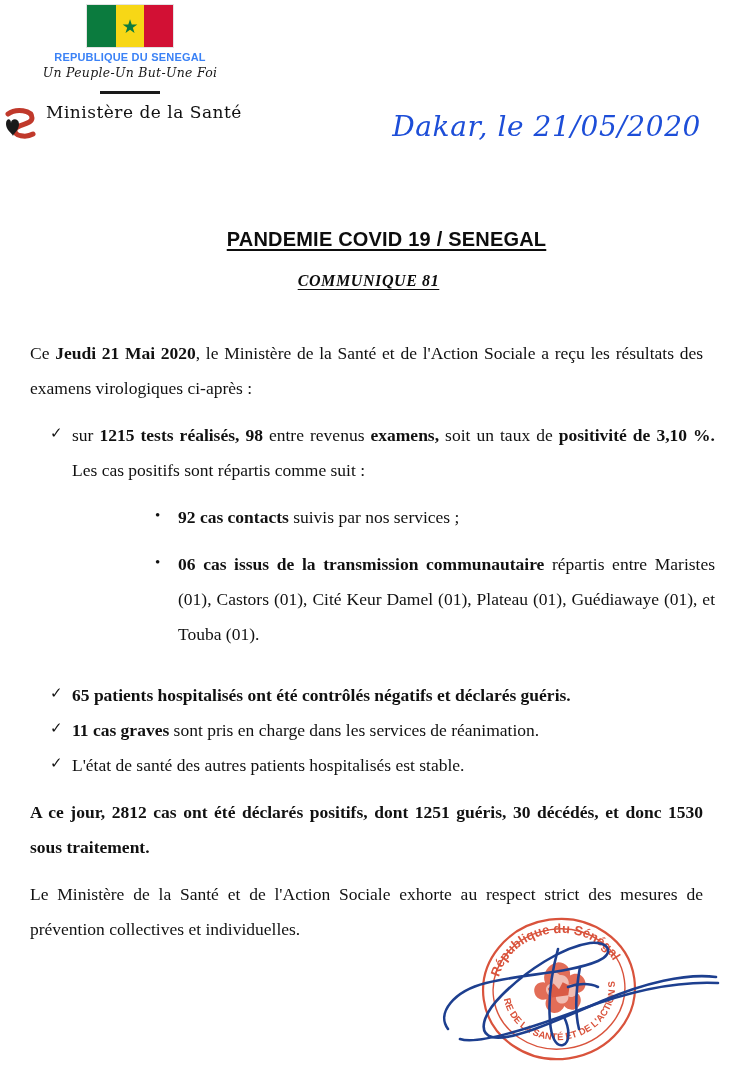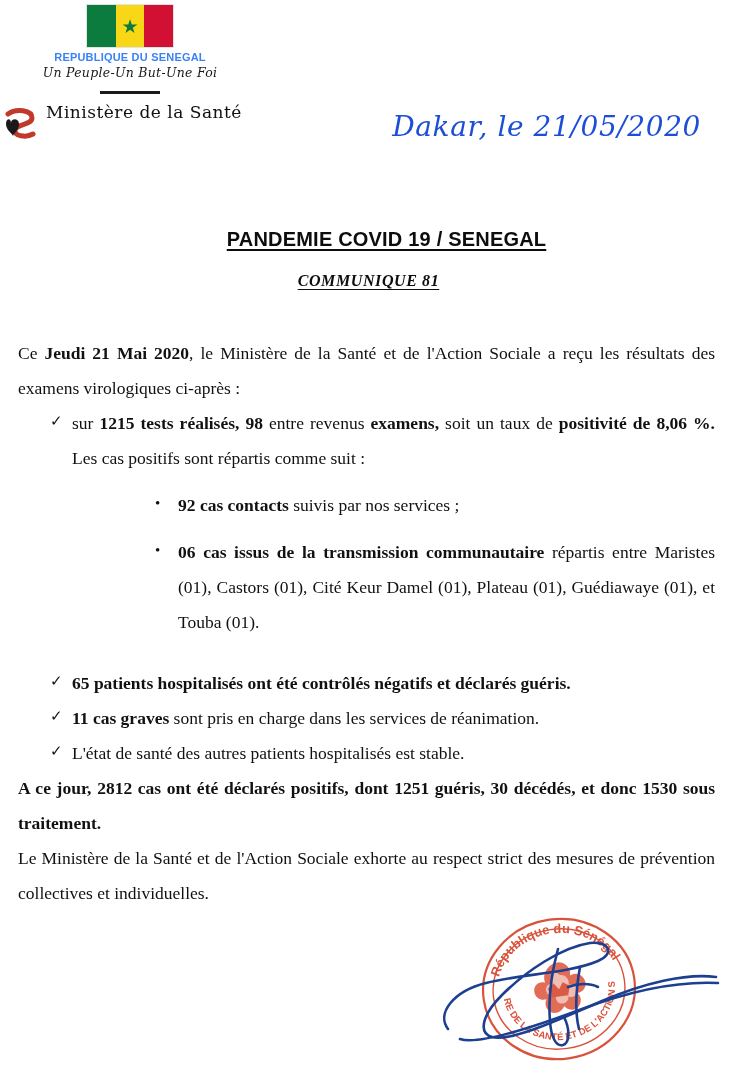--- a/index.html
+++ b/index.html
@@ -145,21 +145,21 @@
 
   
   .body-wrap {
     margin-top: 46px;
     padding: 0 22px 0 18px;
     font-size: 17.5px;
     line-height: 2.0;
     text-align: justify;
     color: #111111;
   }
-  .para { margin: 0; }
+  .para { margin: 12px; }
   b, .b { font-weight: bold; }
 
   .check-list {
     margin: 0;
     padding: 0;
     list-style: none;
   }
   .check-item {
     position: relative;
     padding-left: 54px;
@@ -252,21 +252,21 @@
 
 <div class="title-main">PANDEMIE COVID 19 / SENEGAL</div>
 <div class="title-sub">COMMUNIQUE 81</div>
 
 <div class="body-wrap">
 
   <p class="para"><span>Ce </span><b>Jeudi 21 Mai 2020</b><span>, le Ministère de la Santé et de l'Action Sociale a reçu les résultats des examens virologiques ci-après :</span></p>
 
   <ul class="check-list">
     <li class="check-item">
-      <span class="tick">✓</span><span>sur </span><b>1215 tests réalisés, 98</b><span> entre revenus </span><b>examens,</b><span> soit un taux de </span><b>positivité de 8,06 %.</b><span>  Les cas positifs sont répartis comme suit :</span>
+      <span class="tick">✓</span><span>sur </span><b>1215 tests réalisés, 98</b><span> entre revenus </span><b>examens,</b><span> soit un taux de </span><b>positivité de 3,10 %.</b><span>  Les cas positifs sont répartis comme suit :</span>
     </li>
   </ul>
 
   <ul class="dot-list">
     <li class="dot-item">
       <span class="dot">•</span><b>92 cas contacts</b><span> suivis par nos services ;</span>
     </li>
     <li class="dot-item">
       <span class="dot">•</span><b>06 cas issus de la transmission communautaire</b><span> répartis entre Maristes (01), Castors (01), Cité Keur Damel (01), Plateau (01), Guédiawaye (01), et Touba (01).</span>
     </li>

